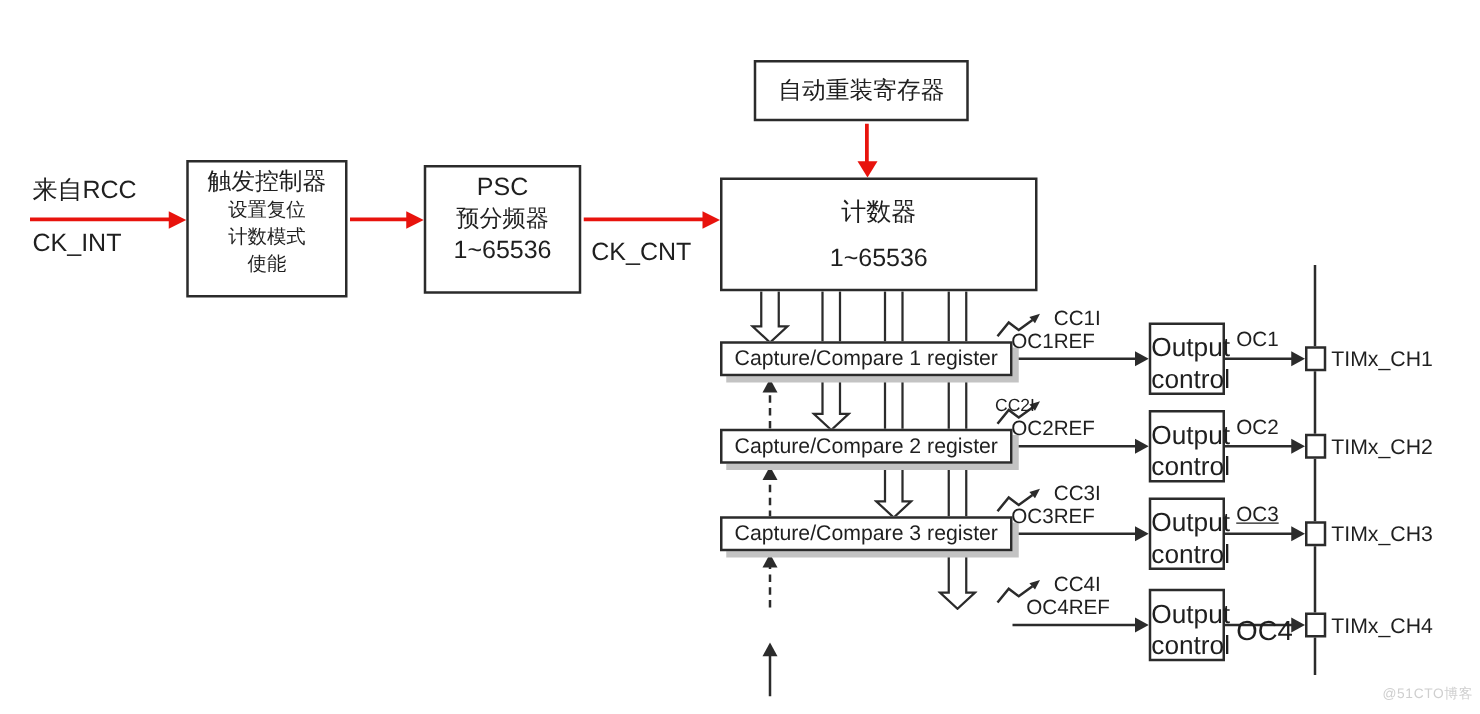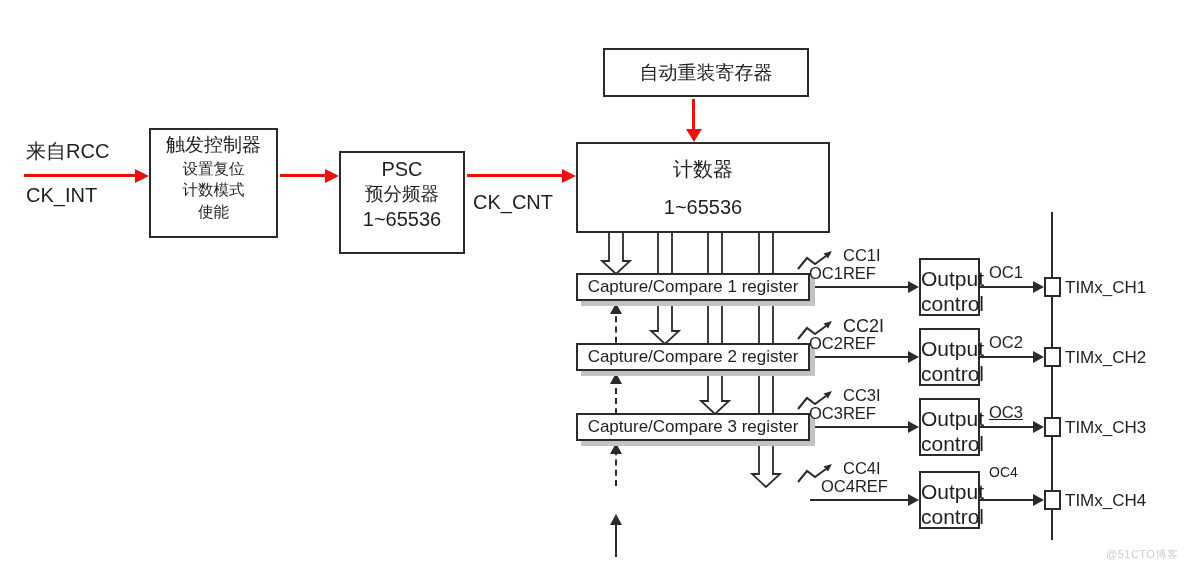--- a/index.html
+++ b/index.html
@@ -55,31 +55,31 @@
   <div class="box" style="left:149px;top:128px;width:129px;height:110px;">
     <div style="font-size:19px;margin-top:2px;">触发控制器</div>
     <div style="font-size:15.5px;line-height:1.38;">设置复位</div>
     <div style="font-size:15.5px;line-height:1.38;">计数模式</div>
     <div style="font-size:15.5px;line-height:1.38;">使能</div>
   </div>
 
   <div class="redline" style="left:280px;top:174px;width:46px;height:3px;"></div>
   <div class="redhead-r" style="left:325px;top:169px;"></div>
 
-  <div class="box" style="left:339px;top:132px;width:126px;height:103px;padding-top:5px;margin-top:19px;">
+  <div class="box" style="left:339px;top:132px;width:126px;height:103px;padding-top:5px;">
     <div style="font-size:20px;">PSC</div>
     <div style="font-size:18.5px;line-height:1.45;">预分频器</div>
     <div style="font-size:20px;">1~65536</div>
   </div>
 
   <div class="redline" style="left:467px;top:174px;width:97px;height:3px;"></div>
   <div class="redhead-r" style="left:562px;top:169px;"></div>
   <div class="lbl" style="left:473px;top:191px;font-size:20px;">CK_CNT</div>
 
-  <div class="box" style="left:603px;top:48px;width:206px;height:49px;font-size:19px;line-height:45px;">
+  <div class="box" style="left:603px;top:48px;width:172px;height:49px;font-size:19px;line-height:45px;">
     <span>自动重装寄存器</span>
   </div>
   <div class="redline" style="left:692px;top:99px;width:3px;height:31px;"></div>
   <div class="redhead-d" style="left:686px;top:129px;"></div>
 
   <div class="box" style="left:576px;top:142px;width:254px;height:91px;padding-top:12px;">
     <div style="font-size:20px;">计数器</div>
     <div style="font-size:20px;margin-top:13px;">1~65536</div>
   </div>
 
@@ -122,21 +122,21 @@
   <div class="blkline-h" style="left:980px;top:286px;width:54px;"></div>
   <div class="blkhead-r" style="left:1033px;top:281px;"></div>
   <div class="pinsq" style="top:277px;"></div>
   <div class="lbl" style="left:1065px;top:278px;font-size:17px;">TIMx_CH1</div>
 
   <div class="reg" style="top:343px;"><span>Capture/Compare 2 register</span></div>
   <svg class="lbl" style="left:796px;top:316px;" width="40" height="26" viewBox="0 0 40 26">
     <polyline points="2,23 11,12 19,18 30,10" fill="none" stroke="#2b2b2b" stroke-width="2"></polyline>
     <polygon points="36,5 32,12.5 27.5,7.5" fill="#2b2b2b"></polygon>
   </svg>
-  <div class="lbl" style="left:843px;top:316px;font-size:18px;">CC2I</div>
+  <div class="lbl" style="left:796px;top:316px;font-size:14px;">CC2I</div>
   <div class="lbl" style="left:809px;top:334px;font-size:16.5px;">OC2REF</div>
   <div class="blkline-h" style="left:810px;top:356px;width:99px;"></div>
   <div class="blkhead-r" style="left:908px;top:351px;"></div>
   <div class="ocbox" style="top:328px;">
     <div>Output</div>
     <div>control</div>
   </div>
   <div class="lbl" style="left:989px;top:333px;font-size:16.5px;">OC2</div>
   <div class="blkline-h" style="left:980px;top:356px;width:54px;"></div>
   <div class="blkhead-r" style="left:1033px;top:351px;"></div>
@@ -167,21 +167,21 @@
     <polygon points="36,5 32,12.5 27.5,7.5" fill="#2b2b2b"></polygon>
   </svg>
   <div class="lbl" style="left:843px;top:459px;font-size:16.5px;">CC4I</div>
   <div class="lbl" style="left:809px;top:477px;font-size:16.5px;margin-left:12px;">OC4REF</div>
   <div class="blkline-h" style="left:810px;top:499px;width:99px;"></div>
   <div class="blkhead-r" style="left:908px;top:494px;"></div>
   <div class="ocbox" style="top:471px;">
     <div>Output</div>
     <div>control</div>
   </div>
-  <div class="lbl" style="left:989px;top:464px;font-size:14px;">OC4</div>
+  <div class="lbl" style="left:989px;top:492px;font-size:22px;">OC4</div>
   <div class="blkline-h" style="left:980px;top:499px;width:54px;"></div>
   <div class="blkhead-r" style="left:1033px;top:494px;"></div>
   <div class="pinsq" style="top:490px;"></div>
   <div class="lbl" style="left:1065px;top:491px;font-size:17px;">TIMx_CH4</div>
 
   <div class="wm" style="left:1106px;top:547px;">@51CTO博客</div>
 
 </div>
 
 </body></html>

